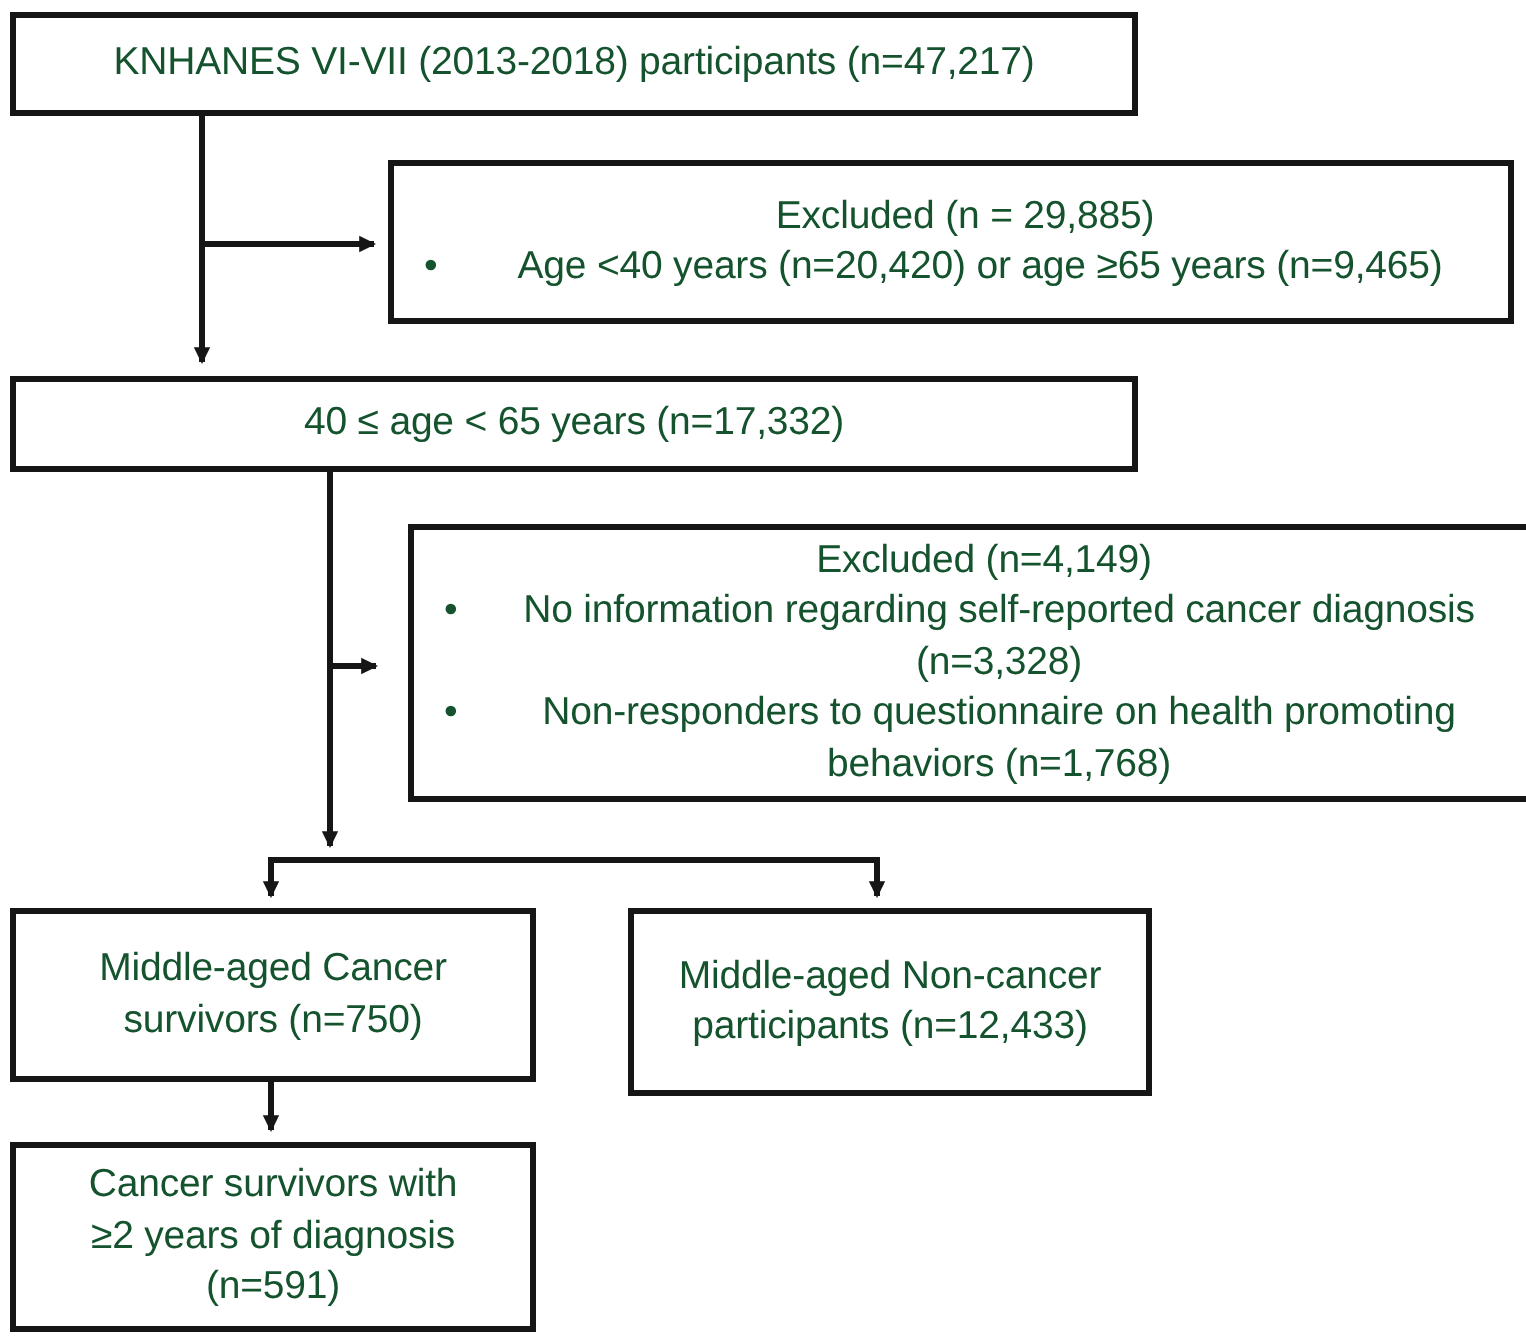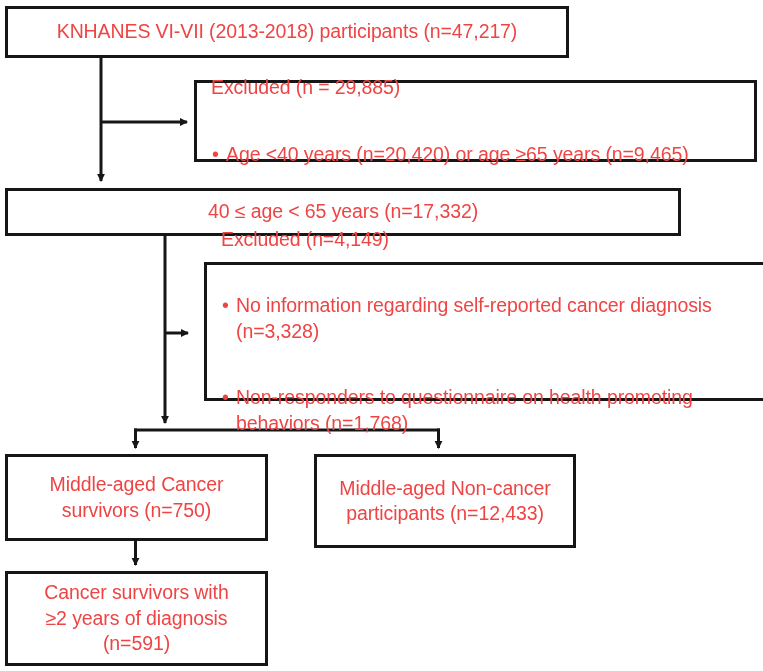--- a/index.html
+++ b/index.html
@@ -40,39 +40,39 @@
     z-index: 2;
     display: flex;
     flex-direction: column;
     justify-content: center;
   }
   .node-text {
     font-size: 19.5px;
     line-height: 1.30;
     letter-spacing: -0.1px;
     white-space: pre-wrap;
-    color: #ef4444;
+    color: #14532d;
   }
   .center .node-text {
     text-align: center;
   }
   .left .node-text {
-    text-align: left;
+    text-align: center;
   }
   
   #node-total {
     left: 5px;  top: 6px;   width: 564px; height: 52px;
     padding: 0 14px;
   }
   #node-excluded-1 {
     left: 194px; top: 80px;  width: 563px; height: 82px;
     padding: 6px 0 6px 14px;
   }
   #node-agerange {
-    left: 5px;  top: 188px; width: 676px; height: 48px;
+    left: 5px;  top: 188px; width: 564px; height: 48px;
     padding: 0 14px;
   }
   #node-excluded-2 {
     left: 204px; top: 262px; width: 562px; height: 139px;
     padding: 7px 0 7px 14px;
   }
   #node-survivors {
     left: 5px;   top: 454px; width: 263px; height: 87px;
     padding: 0 10px;
   }
@@ -90,21 +90,20 @@
     display: block;
   }
   .ex-bullets {
     margin: 0;
     padding: 0;
     list-style: none;
   }
   .ex-bullets li {
     position: relative;
     padding-left: 15px;
-    margin-top: 41px;
   }
   .ex-bullets li::before {
     content: "\2022";
     position: absolute;
     left: 1px;
     top: 0;
   }
 </style>
 </head>
 <body>

